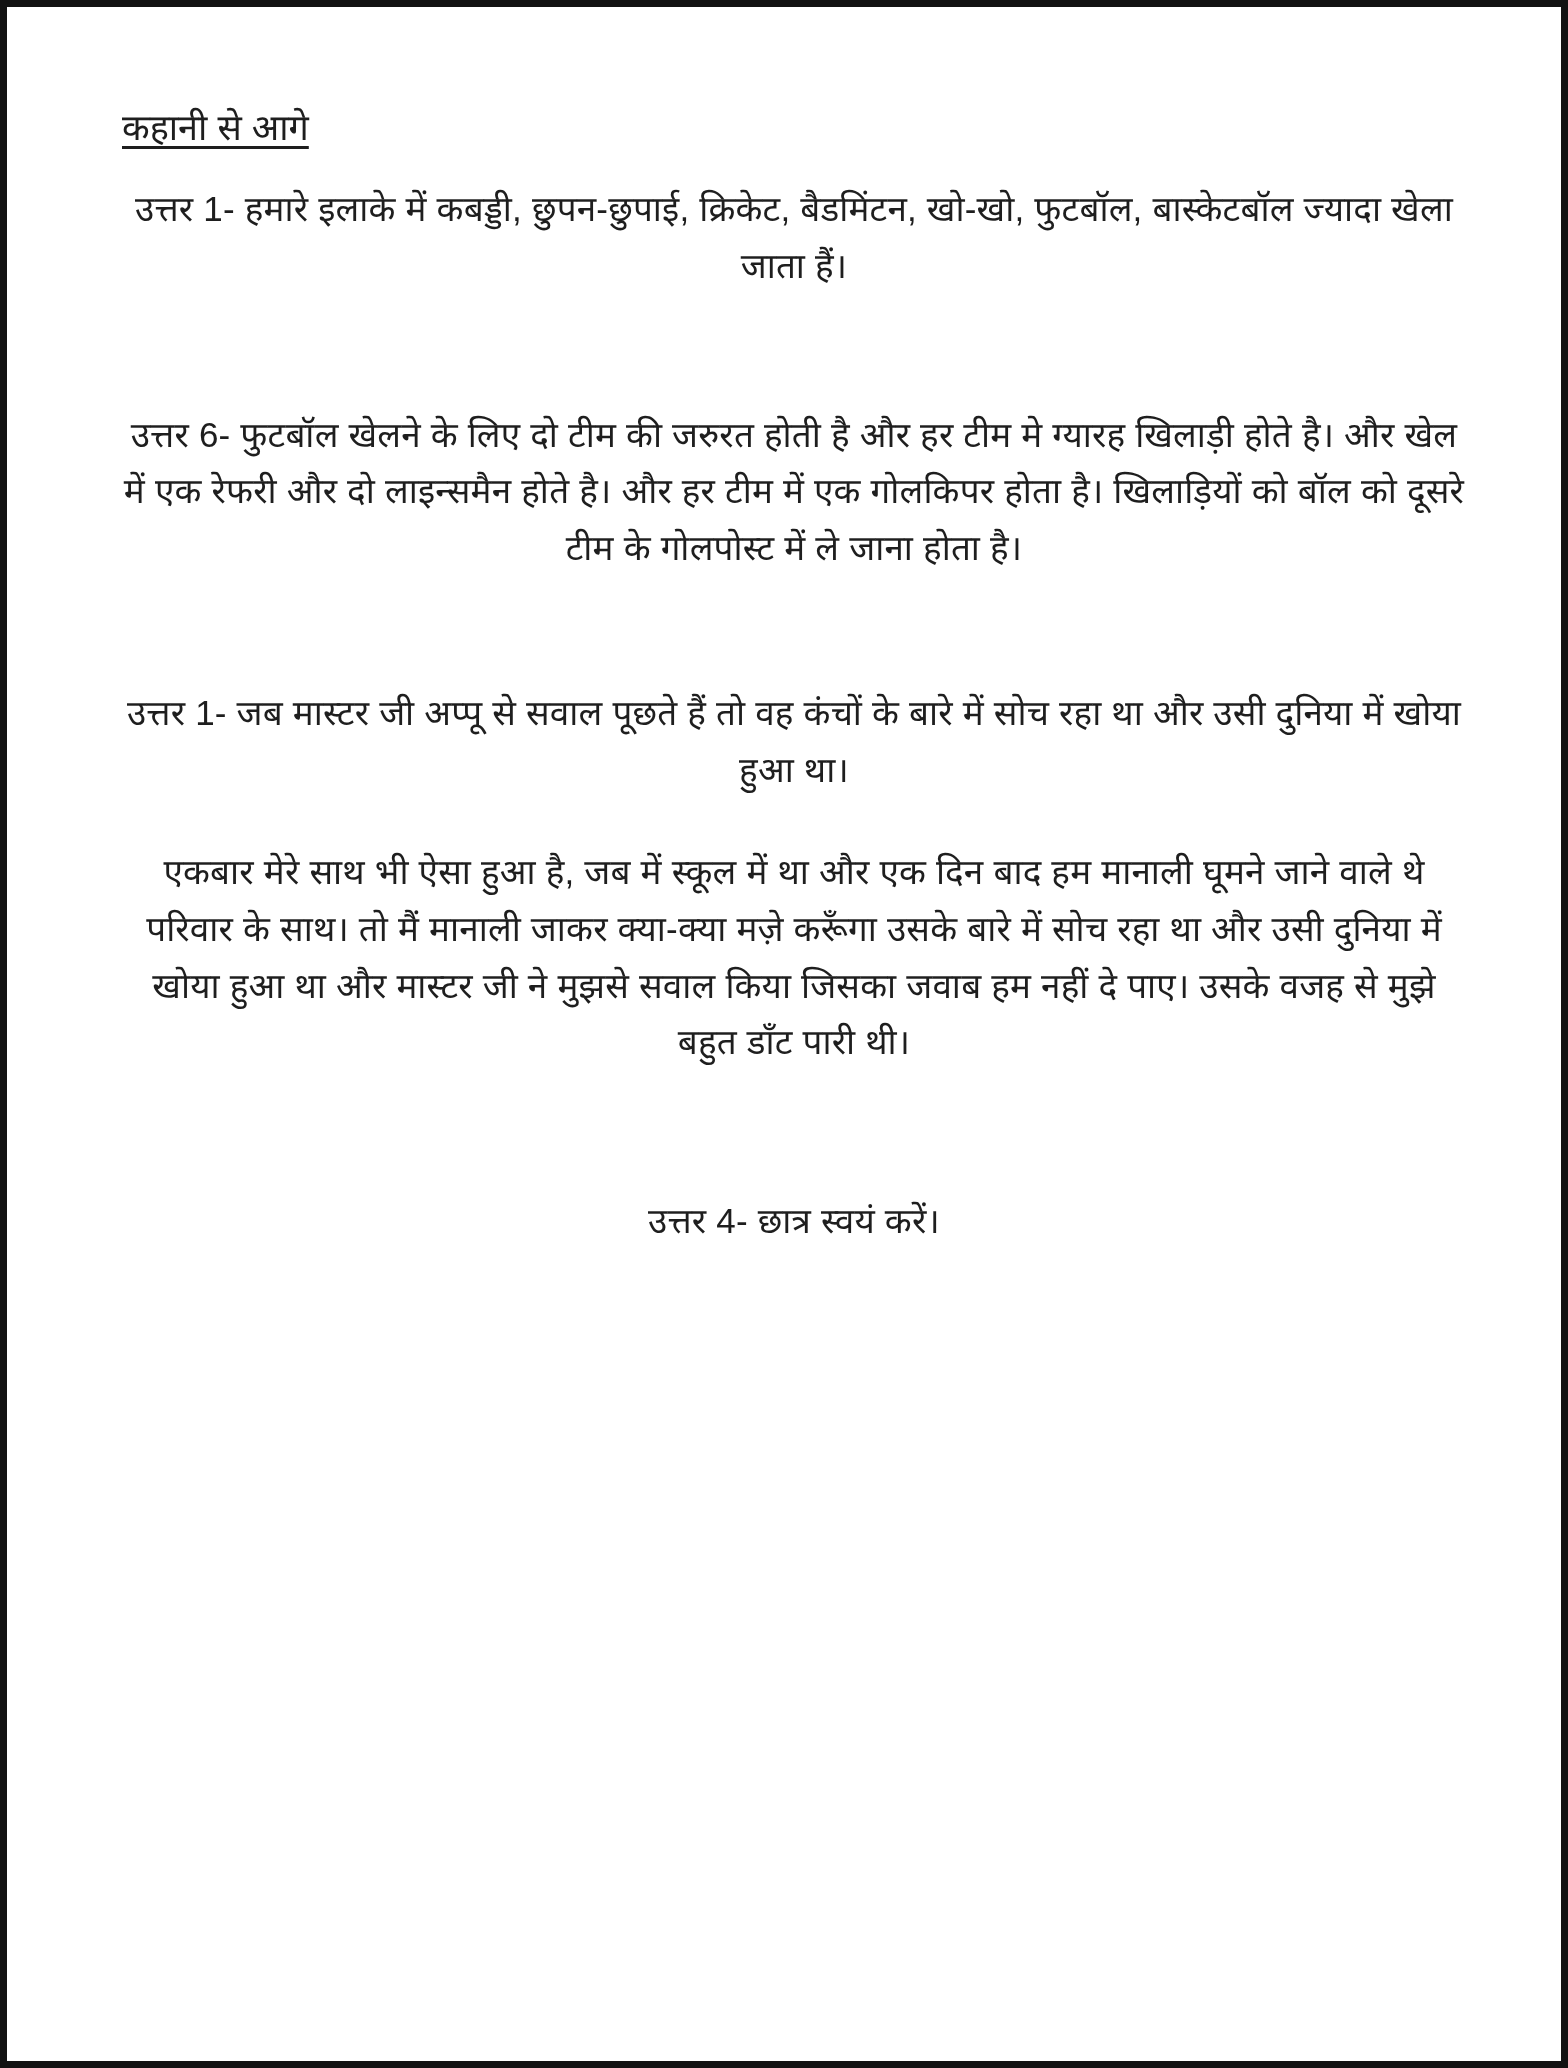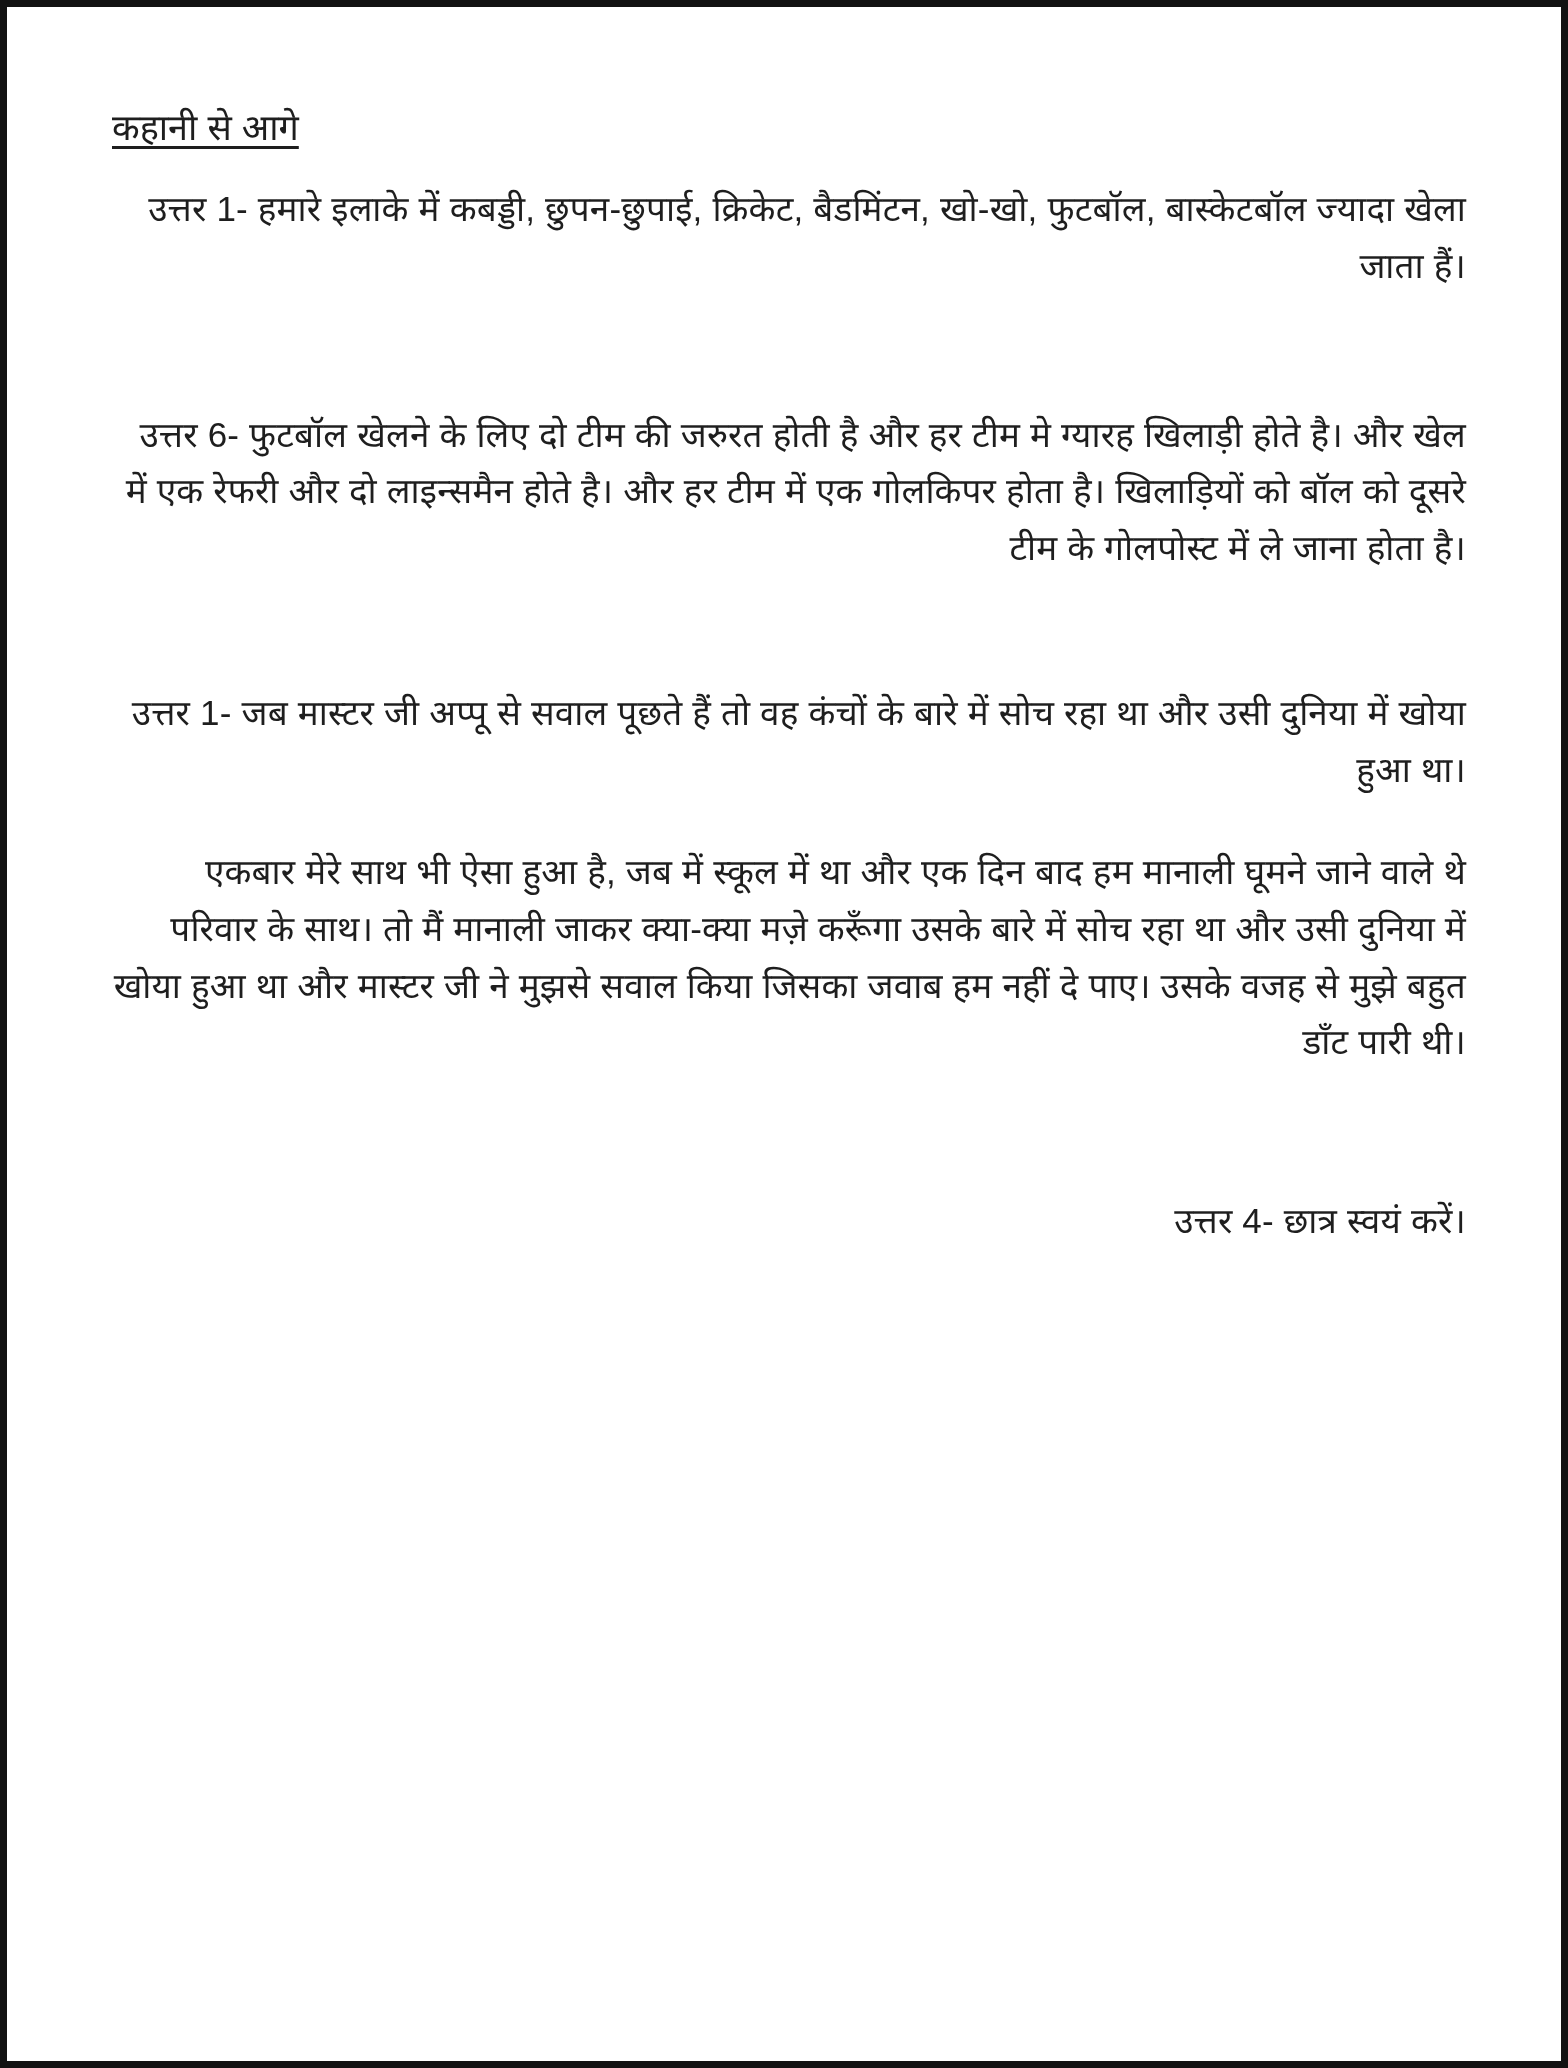--- a/index.html
+++ b/index.html
@@ -11,35 +11,36 @@
     box-sizing: border-box;
     width: 1568px;
     min-height: 2068px;
     background: #ffffff;
     border: 7px solid #121212;
     font-family: "Liberation Sans", "DejaVu Sans", sans-serif;
     color: #1e1e1e;
   }
   .content {
     padding: 96px 95px 120px 105px;
+    margin-left: 10px;
   }
   .heading {
     font-size: 36px;
     font-weight: 400;
     text-decoration: underline;
     text-underline-offset: 6px;
     margin: 0 0 28px 0;
     line-height: 1.4;
   }
   .para {
     font-size: 35px;
     font-weight: 400;
     line-height: 1.62;
     margin: 0;
-    text-align: right;
+    text-align: center;
     letter-spacing: 0.2px;
   }
   .gap-medium  { height: 46px; }
   .gap-large   { height: 112px; }
   .gap-section { height: 108px; }
   .gap-xlarge  { height: 122px; }
 </style>
 </head>
 <body>
 

